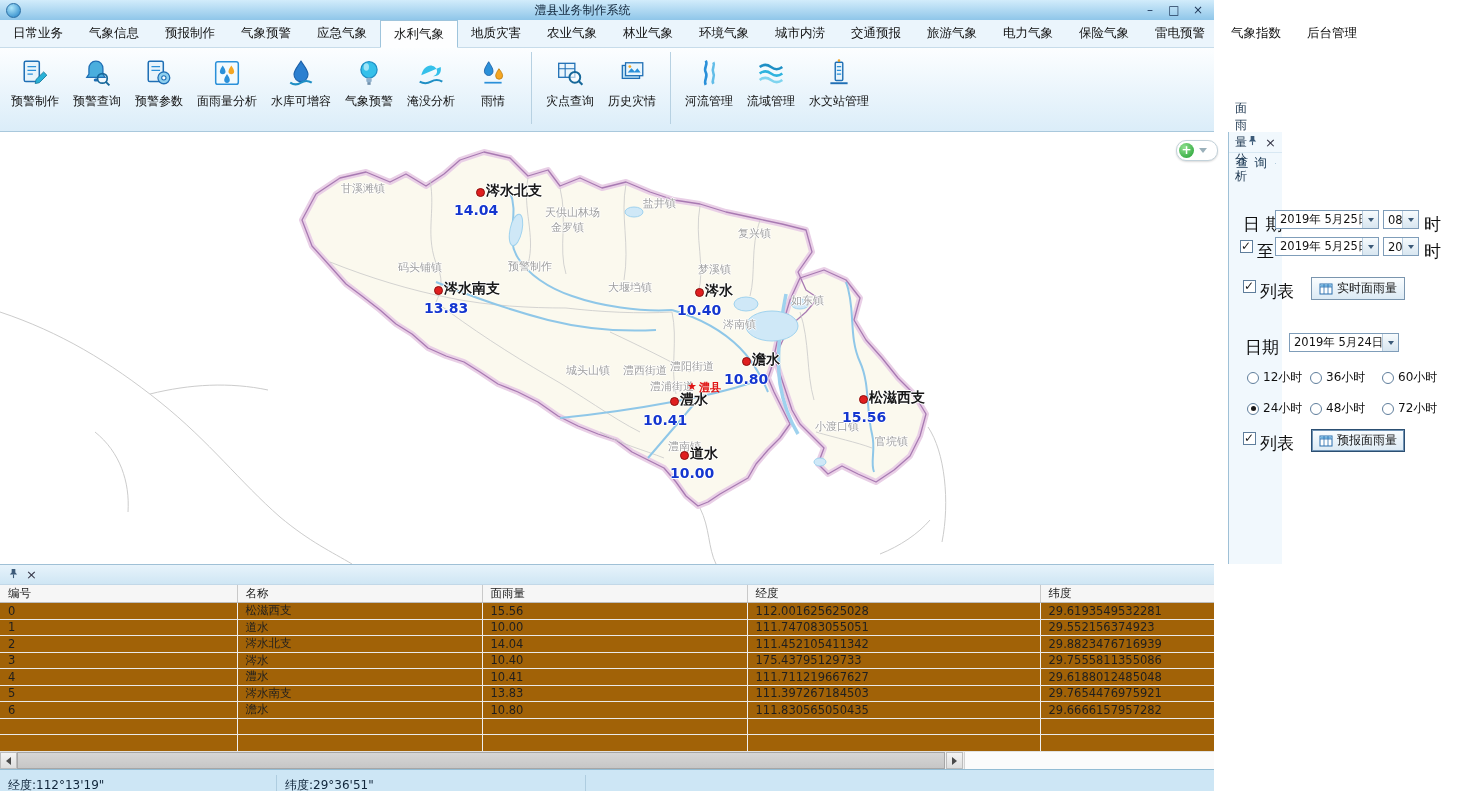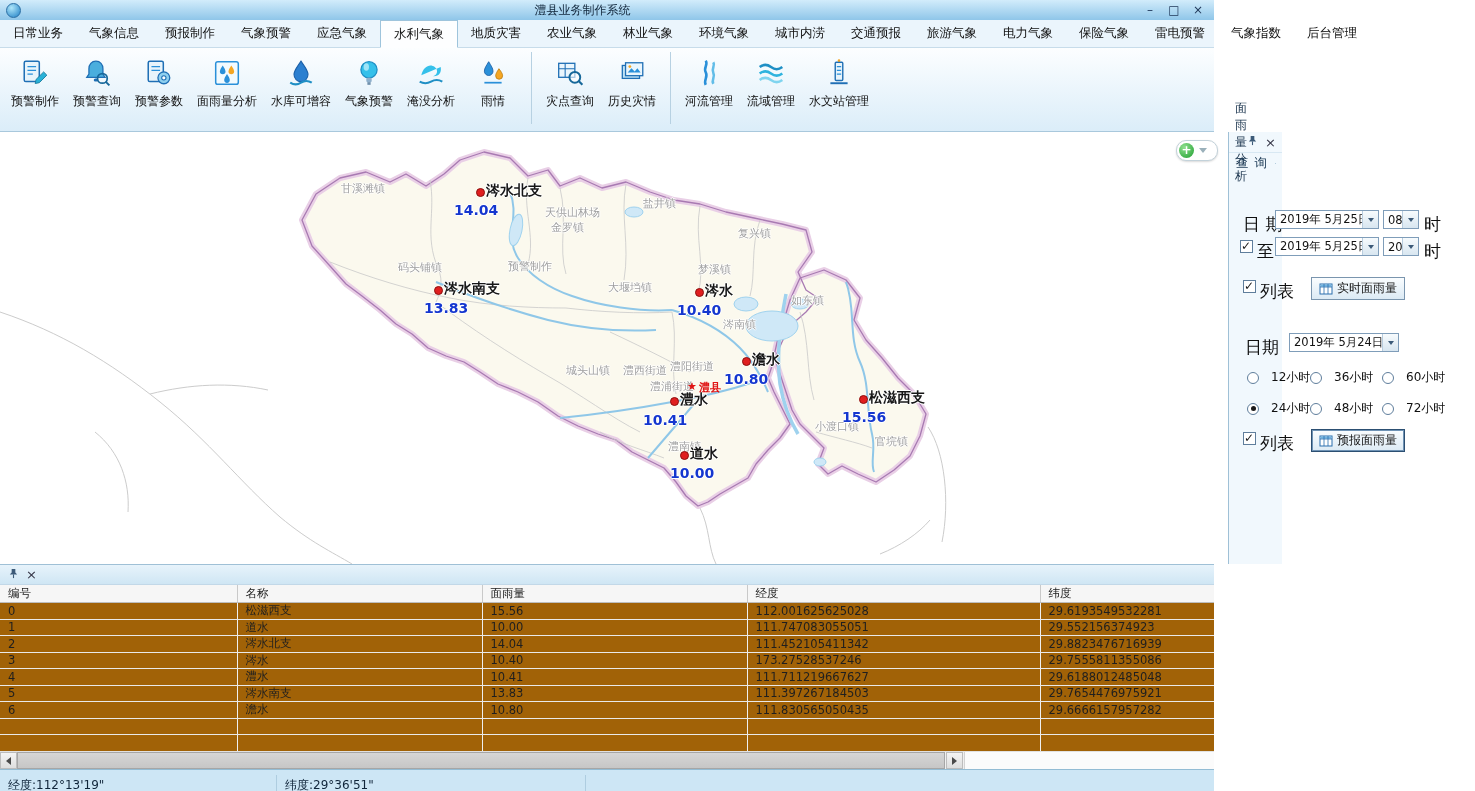--- a/index.html
+++ b/index.html
@@ -49,21 +49,21 @@
   .panel-body{position:relative;flex:1;}
   .group-label{position:absolute;left:7px;top:2px;font-size:12.5px;color:#1c3a55;letter-spacing:1px;}
   .group-line{position:absolute;left:46px;right:6px;top:10px;border-top:1px solid #b4cddf;}
   .p-label{position:absolute;font-size:17px;color:#101010;white-space:nowrap;}
   .sel{position:absolute;height:19px;border:1px solid #7f9db9;background:#fff;display:flex;align-items:center;box-sizing:border-box;}
   .sel-text{flex:1;padding-left:4px;font-size:11.5px;white-space:nowrap;overflow:hidden;}
   .sel-btn{width:15px;height:17px;background:linear-gradient(#f7fbfd,#d8e6f0);border-left:1px solid #b9cdde;display:flex;align-items:center;justify-content:center;}
   .sel-car{width:0;height:0;border-left:3.5px solid transparent;border-right:3.5px solid transparent;border-top:4px solid #3c5a78;}
   .cb{position:absolute;width:13px;height:13px;border:1px solid #5f7e9c;background:#fff;box-sizing:border-box;}
   .cb.checked::after{content:"✓";position:absolute;left:0px;top:-2px;font-size:12px;color:#1a1a1a;font-weight:bold;}
-  .radio{position:absolute;display:flex;align-items:center;gap:12px;font-size:12px;color:#101010;white-space:nowrap;}
+  .radio{position:absolute;display:flex;align-items:center;gap:4px;font-size:12px;color:#101010;white-space:nowrap;}
   .radio .rdot{width:12px;height:12px;border:1px solid #5f7e9c;border-radius:50%;background:#fff;box-sizing:border-box;position:relative;}
   .radio.checked .rdot::after{content:"";position:absolute;left:2.5px;top:2.5px;width:5px;height:5px;border-radius:50%;background:#1a1a1a;}
   .pbtn{position:absolute;height:23px;display:flex;align-items:center;gap:4px;padding:0 7px;background:linear-gradient(#fafdff,#dceaf4);border:1px solid #7a95ae;box-sizing:border-box;font-size:12px;white-space:nowrap;}
   .pbtn.default{border:1px solid #2c4f72;box-shadow:0 0 0 1px #6f93b5 inset;}
   .pbtn svg{width:14px;height:14px;}
 
   
   .output-header{height:19px;background:linear-gradient(#e7f3fb,#cfe6f4);border-top:1px solid #9fc0d6;border-bottom:1px solid #c2d8e8;display:flex;align-items:center;padding:0 8px;flex:0 0 auto;}
   .output-header .oh-title{flex:1;font-size:12px;color:#16304a;}
   .output-table{height:166px;overflow:hidden;background:#a16207;flex:0 0 auto;}
@@ -508,21 +508,21 @@
             <td>2</td>
             <td>涔水北支</td>
             <td>14.04</td>
             <td>111.452105411342</td>
             <td>29.8823476716939</td>
           </tr>
           <tr>
             <td>3</td>
             <td>涔水</td>
             <td>10.40</td>
-            <td>173.27528537246</td>
+            <td>175.43795129733</td>
             <td>29.7555811355086</td>
           </tr>
           <tr>
             <td>4</td>
             <td>澧水</td>
             <td>10.41</td>
             <td>111.711219667627</td>
             <td>29.6188012485048</td>
           </tr>
           <tr>

